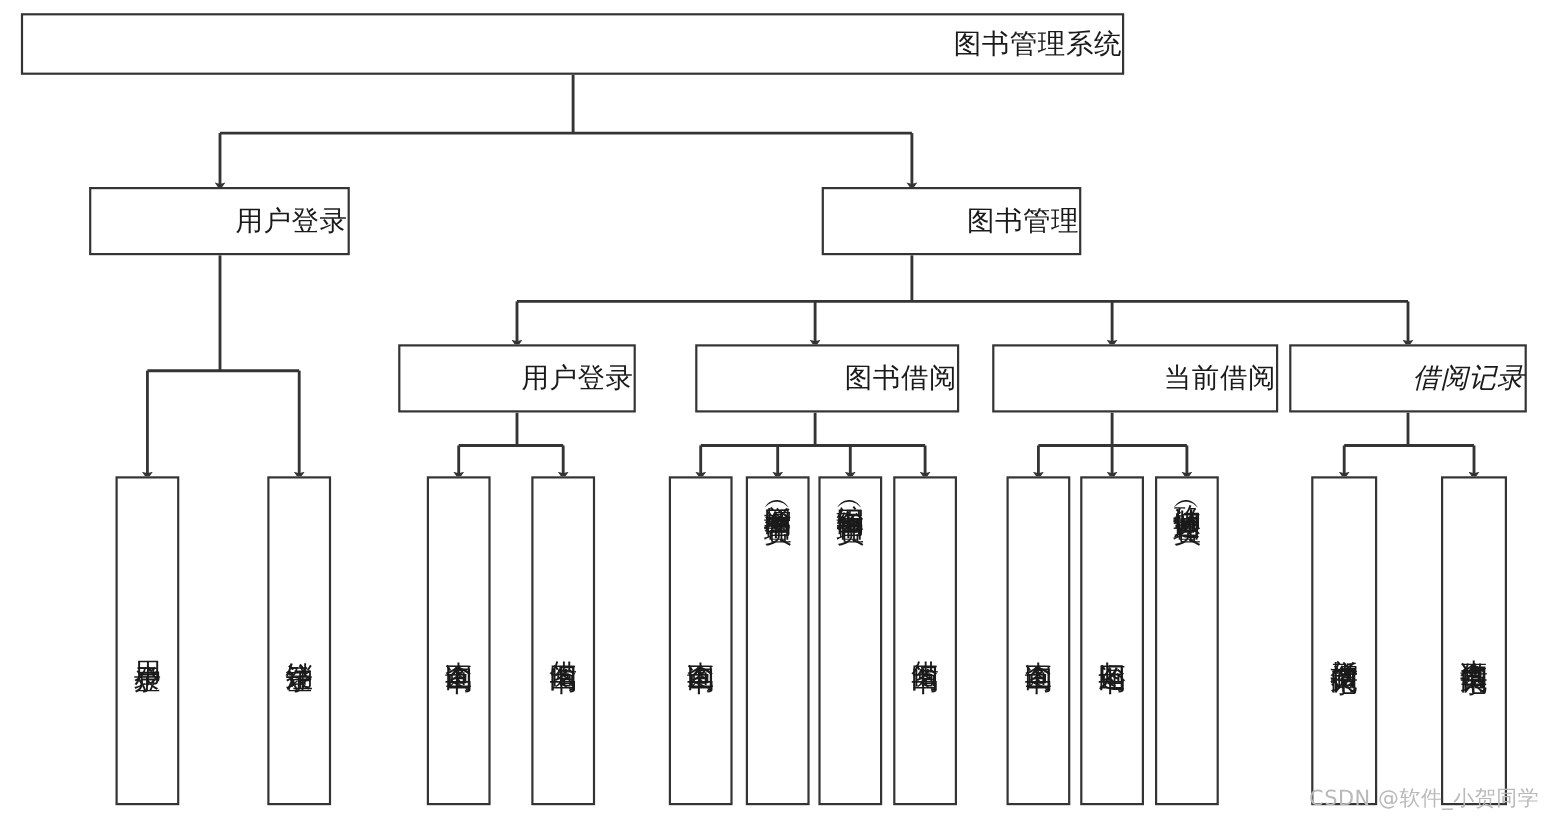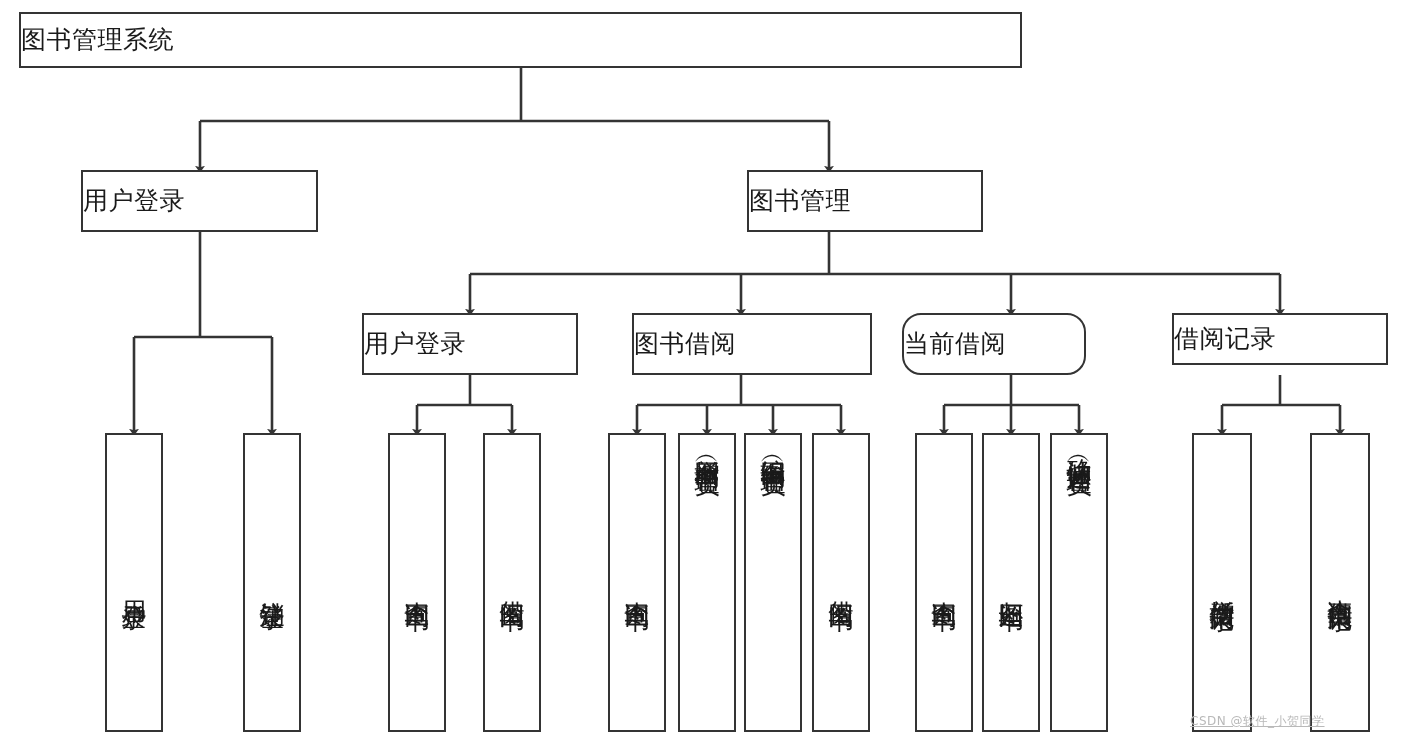--- a/index.html
+++ b/index.html
@@ -26,21 +26,21 @@
     width: 1405px;
     height: 747px;
   }
   .node-box {
     position: absolute;
     box-sizing: border-box;
     background: #ffffff;
     border: 2px solid #343434;
     display: flex;
     align-items: center;
-    justify-content: flex-start;
+    justify-content: flex-end;
     color: #1a1a1a;
   }
   .node-label {
     line-height: 1.06;
     letter-spacing: 0.5px;
     white-space: pre-wrap;
     text-align: center;
   }
   .node-box.horizontal .node-label {
     writing-mode: horizontal-tb;
@@ -61,26 +61,25 @@
   .node-box.vertical.centered {
     align-items: center;
   }
   .node-box.vertical.centered .node-label {
     margin-top: 0;
   }
   .watermark {
     position: absolute;
     left: 1190px;
     top: 713px;
-    font-size: 12px;
+    font-size: 19px;
     color: #b9b9b9;
     white-space: nowrap;
     font-family: "DejaVu Sans", "Liberation Sans", sans-serif;
     letter-spacing: 0.5px;
-    text-decoration: underline;
   }
 </style>
 </head>
 <body>
 
 <div id="chart-root">
 
   <svg class="diagram-canvas" viewBox="0 0 1405 747" xmlns="http://www.w3.org/2000/svg">
     <defs>
       <marker id="arrowhead" markerWidth="9" markerHeight="10" refX="3.2" refY="5" orient="auto" markerUnits="userSpaceOnUse">
@@ -133,24 +132,24 @@
       </div>
       <div class="node-box horizontal" style="left: 711px; top: 170px; width: 236px; height: 62px; margin-left: 36px;">
         <span class="node-label">图书管理</span>
       </div>
       <div class="node-box horizontal" style="left: 362px; top: 313px; width: 216px; height: 62px;">
         <span class="node-label">用户登录</span>
       </div>
       <div class="node-box horizontal" style="left: 632px; top: 313px; width: 240px; height: 62px;">
         <span class="node-label">图书借阅</span>
       </div>
-      <div class="node-box horizontal" style="left: 902px; top: 313px; width: 184px; height: 62px; border-radius: 19px;">
+      <div class="node-box horizontal" style="left: 902px; top: 313px; width: 260px; height: 62px;">
         <span class="node-label">当前借阅</span>
       </div>
-      <div class="node-box horizontal" style="left: 1172px; top: 313px; width: 216px; height: 52px;">
+      <div class="node-box horizontal" style="left: 1172px; top: 313px; width: 216px; height: 62px; font-style: italic;">
         <span class="node-label">借阅记录</span>
       </div>
       <div class="node-box vertical centered" style="left: 105px; top: 433px; width: 58px; height: 299px;">
         <span class="node-label">用户登录</span>
       </div>
       <div class="node-box vertical centered" style="left: 243px; top: 433px; width: 58px; height: 299px;">
         <span class="node-label">注销登录</span>
       </div>
       <div class="node-box vertical centered" style="left: 388px; top: 433px; width: 58px; height: 299px;">
         <span class="node-label">查询图书</span>

